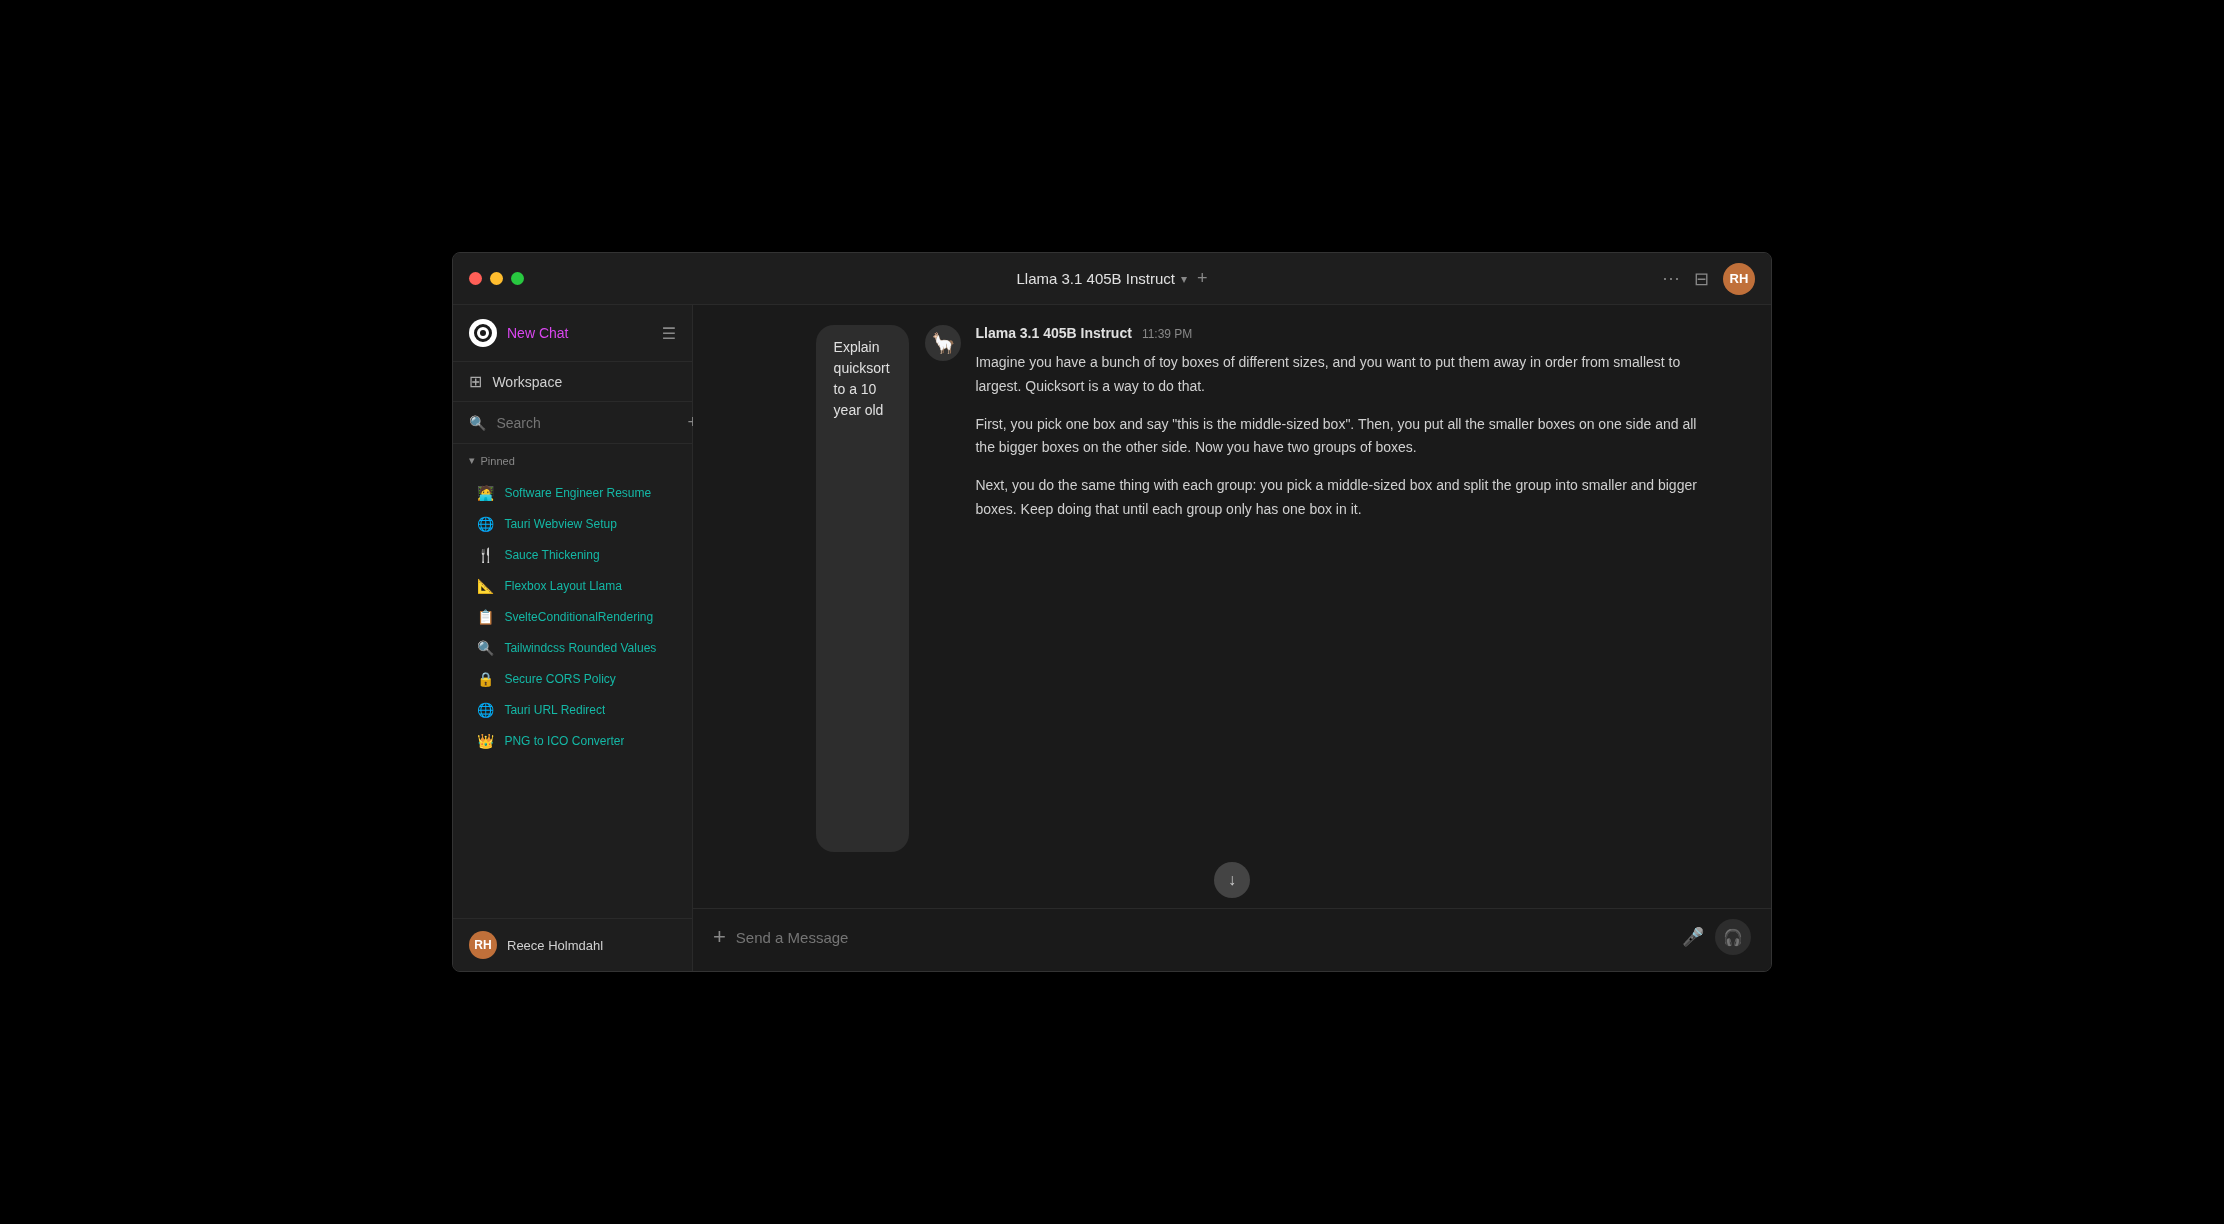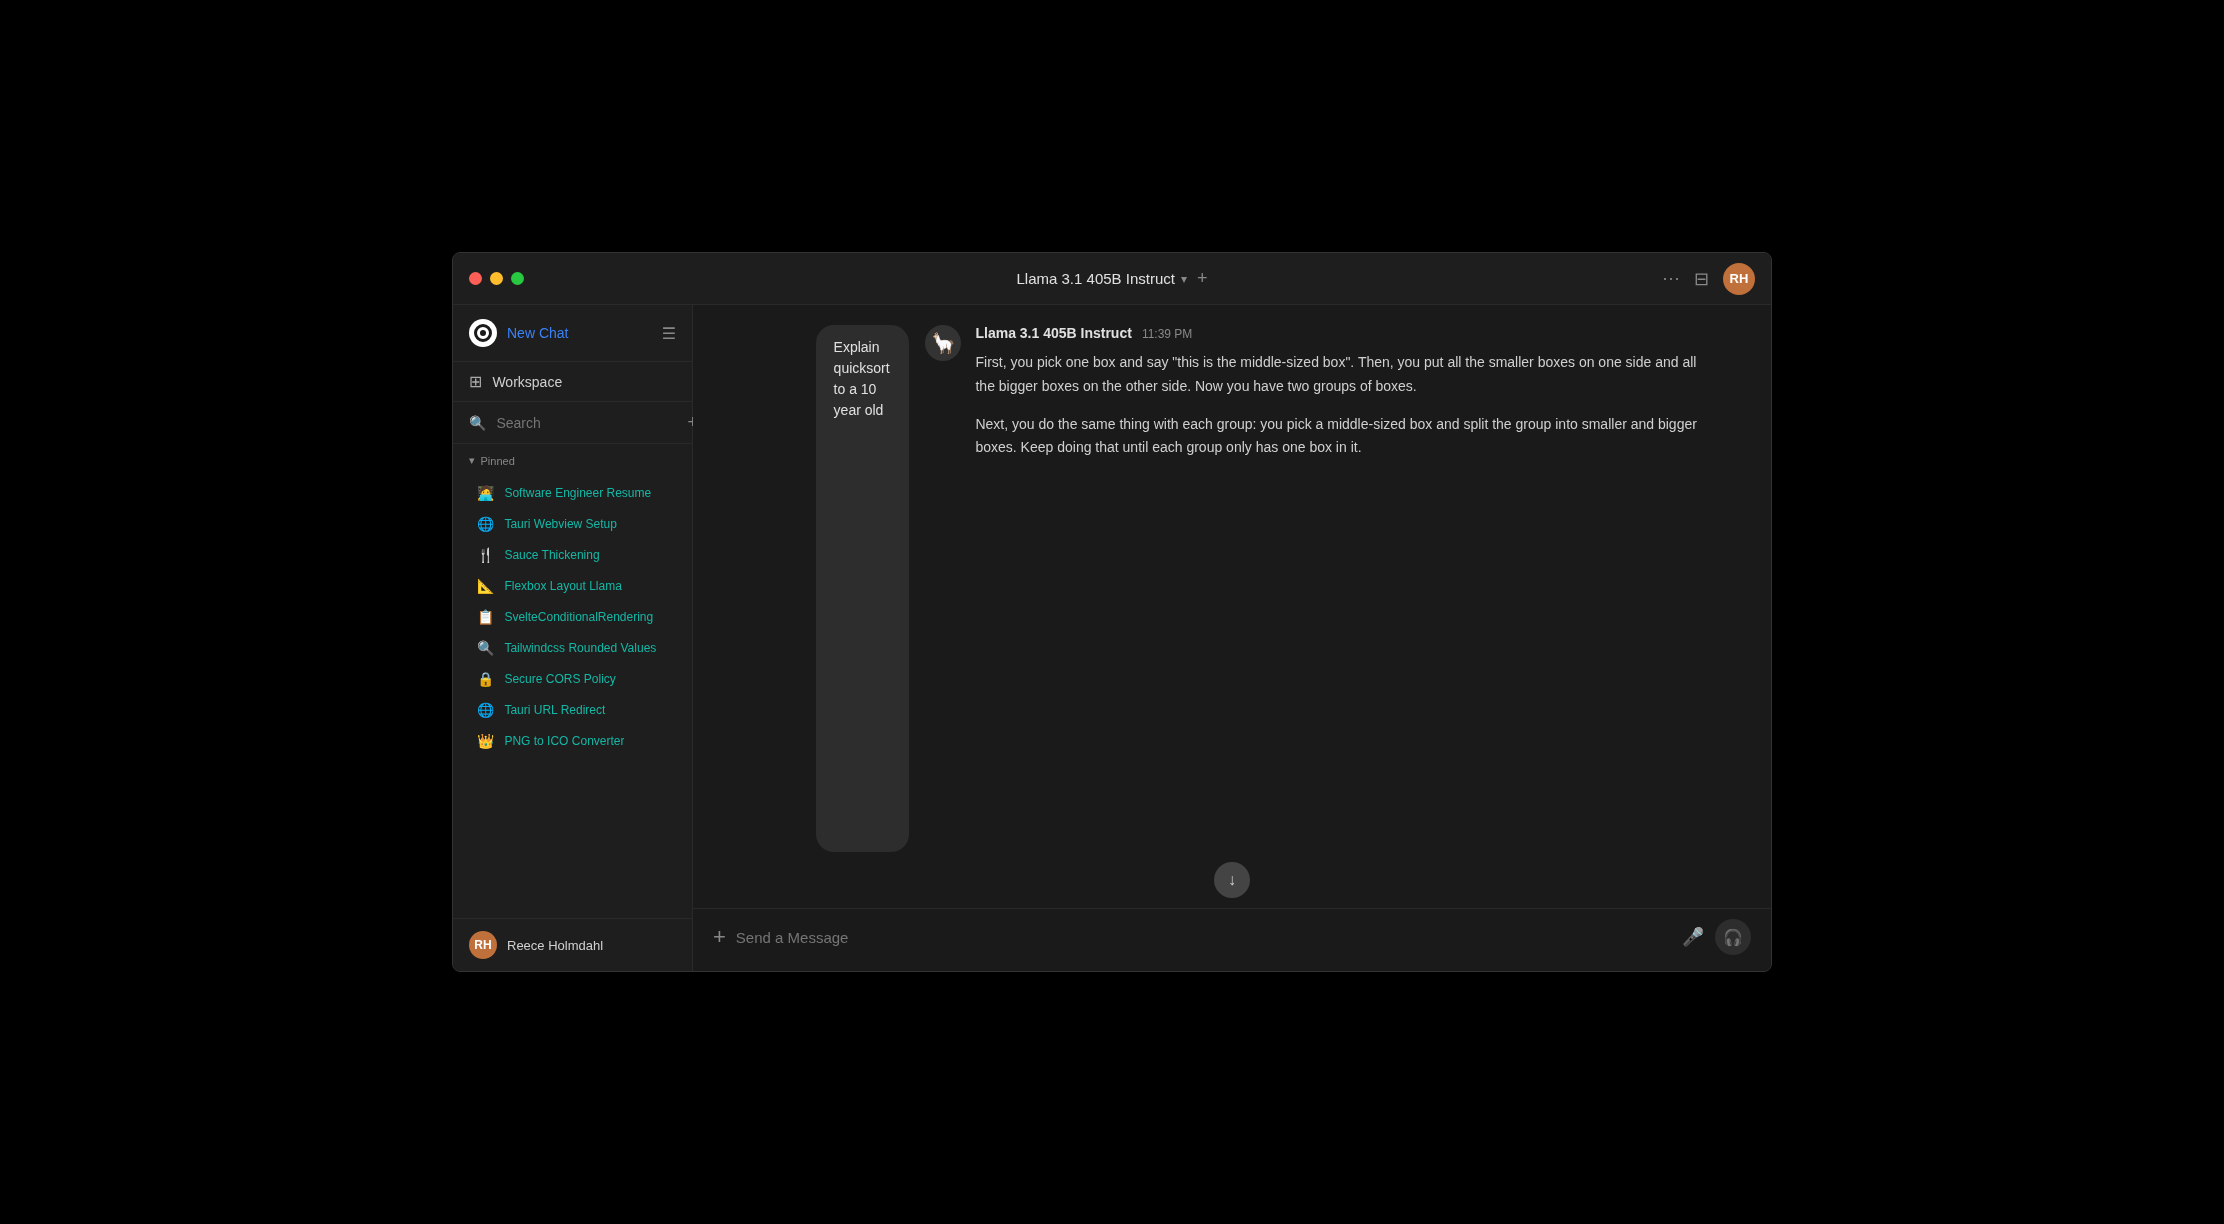--- a/index.html
+++ b/index.html
@@ -142,21 +142,21 @@
       position: absolute;
       top: 50%;
       left: 50%;
       transform: translate(-50%, -50%);
       width: 6px;
       height: 6px;
       border-radius: 50%;
       background: #1a1a1a;
     }
     .sidebar-title {
-      color: #3b82f6;
+      color: #d946ef;
       font-size: 14px;
       font-weight: 500;
     }
     .hamburger {
       color: #888;
       font-size: 16px;
       cursor: pointer;
     }
     .sidebar-workspace {
       padding: 10px 16px;
@@ -490,20 +490,21 @@
         </div>
 
         <div class="ai-message">
           <div class="ai-avatar">🦙</div>
           <div class="ai-content">
             <div class="ai-header">
               <span class="ai-name">Llama 3.1 405B Instruct</span>
               <span class="ai-time">11:39 PM</span>
             </div>
             <div class="ai-text">
+              <p>Imagine you have a bunch of toy boxes of different sizes, and you want to put them away in order from smallest to largest. Quicksort is a way to do that.</p>
               <p>First, you pick one box and say "this is the middle-sized box". Then, you put all the smaller boxes on one side and all the bigger boxes on the other side. Now you have two groups of boxes.</p>
               <p>Next, you do the same thing with each group: you pick a middle-sized box and split the group into smaller and bigger boxes. Keep doing that until each group only has one box in it.</p>
             </div>
           </div>
         </div>
       </div>
 
       <div class="scroll-down-wrap">
         <button class="scroll-down-btn">↓</button>
       </div>

